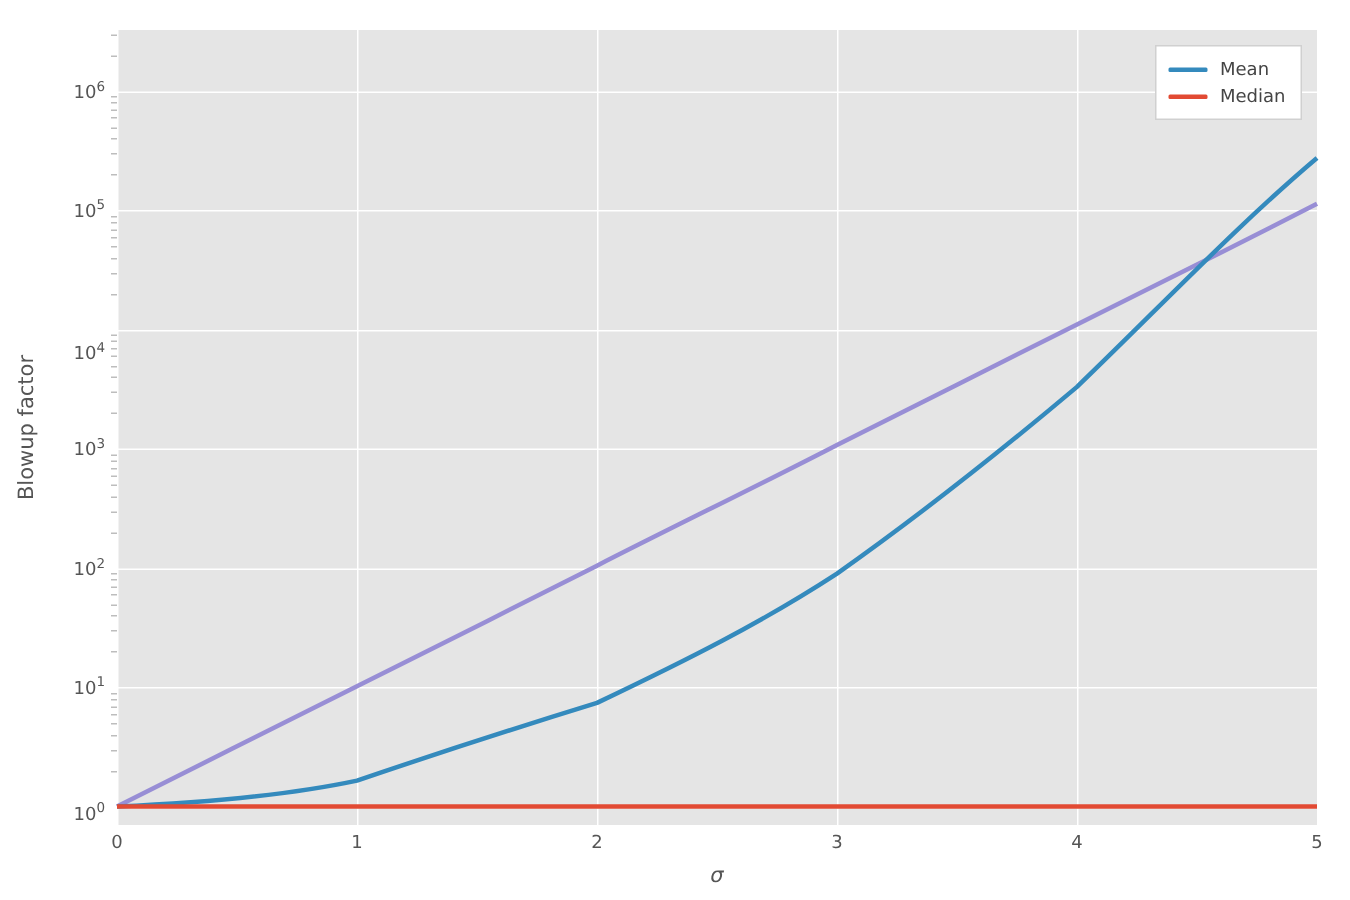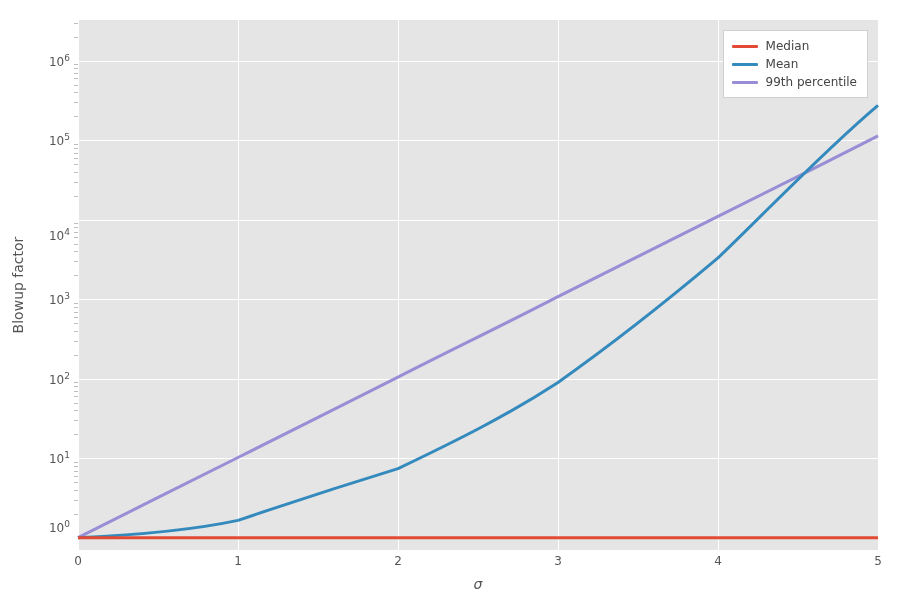--- a/index.html
+++ b/index.html
@@ -207,43 +207,39 @@
                C 220 480, 270 464, 320 448.6
                C 380 420, 430 395, 480 362.4
                C 540 320, 590 280, 640 237.9
                C 695 185, 747 130, 800 85.3" stroke="#348abd" stroke-width="3" fill="none"></path>
 
       <path d="M 0 517.7 L 800 517.7" stroke="#e24a33" stroke-width="3" fill="none"></path>
     </svg>
 
     <div class="legend">
       <div class="legend-row">
-        <div class="legend-swatch" style="background:#e24a33"></div>
-        <span>Median</span>
-      </div>
-      <div class="legend-row">
         <div class="legend-swatch" style="background:#348abd"></div>
         <span>Mean</span>
       </div>
       <div class="legend-row">
-        <div class="legend-swatch" style="background:#988ed5"></div>
-        <span>99th percentile</span>
+        <div class="legend-swatch" style="background:#e24a33"></div>
+        <span>Median</span>
       </div>
     </div>
 
   </div>
 
   <div class="tick-x" style="left:78px">0</div>
   <div class="tick-x" style="left:238px">1</div>
   <div class="tick-x" style="left:398px">2</div>
   <div class="tick-x" style="left:558px">3</div>
   <div class="tick-x" style="left:718px">4</div>
   <div class="tick-x" style="left:878px">5</div>
 
-  <div class="tick-y" style="top:527px">10<sup>0</sup></div>
+  <div class="tick-y" style="top:542px">10<sup>0</sup></div>
   <div class="tick-y" style="top:458.2px">10<sup>1</sup></div>
   <div class="tick-y" style="top:378.7px">10<sup>2</sup></div>
   <div class="tick-y" style="top:299.2px">10<sup>3</sup></div>
   <div class="tick-y" style="top:235px">10<sup>4</sup></div>
   <div class="tick-y" style="top:140.2px">10<sup>5</sup></div>
   <div class="tick-y" style="top:60.6px">10<sup>6</sup></div>
 
   <div class="xlabel">σ</div>
   <div class="ylabel">Blowup factor</div>
 

